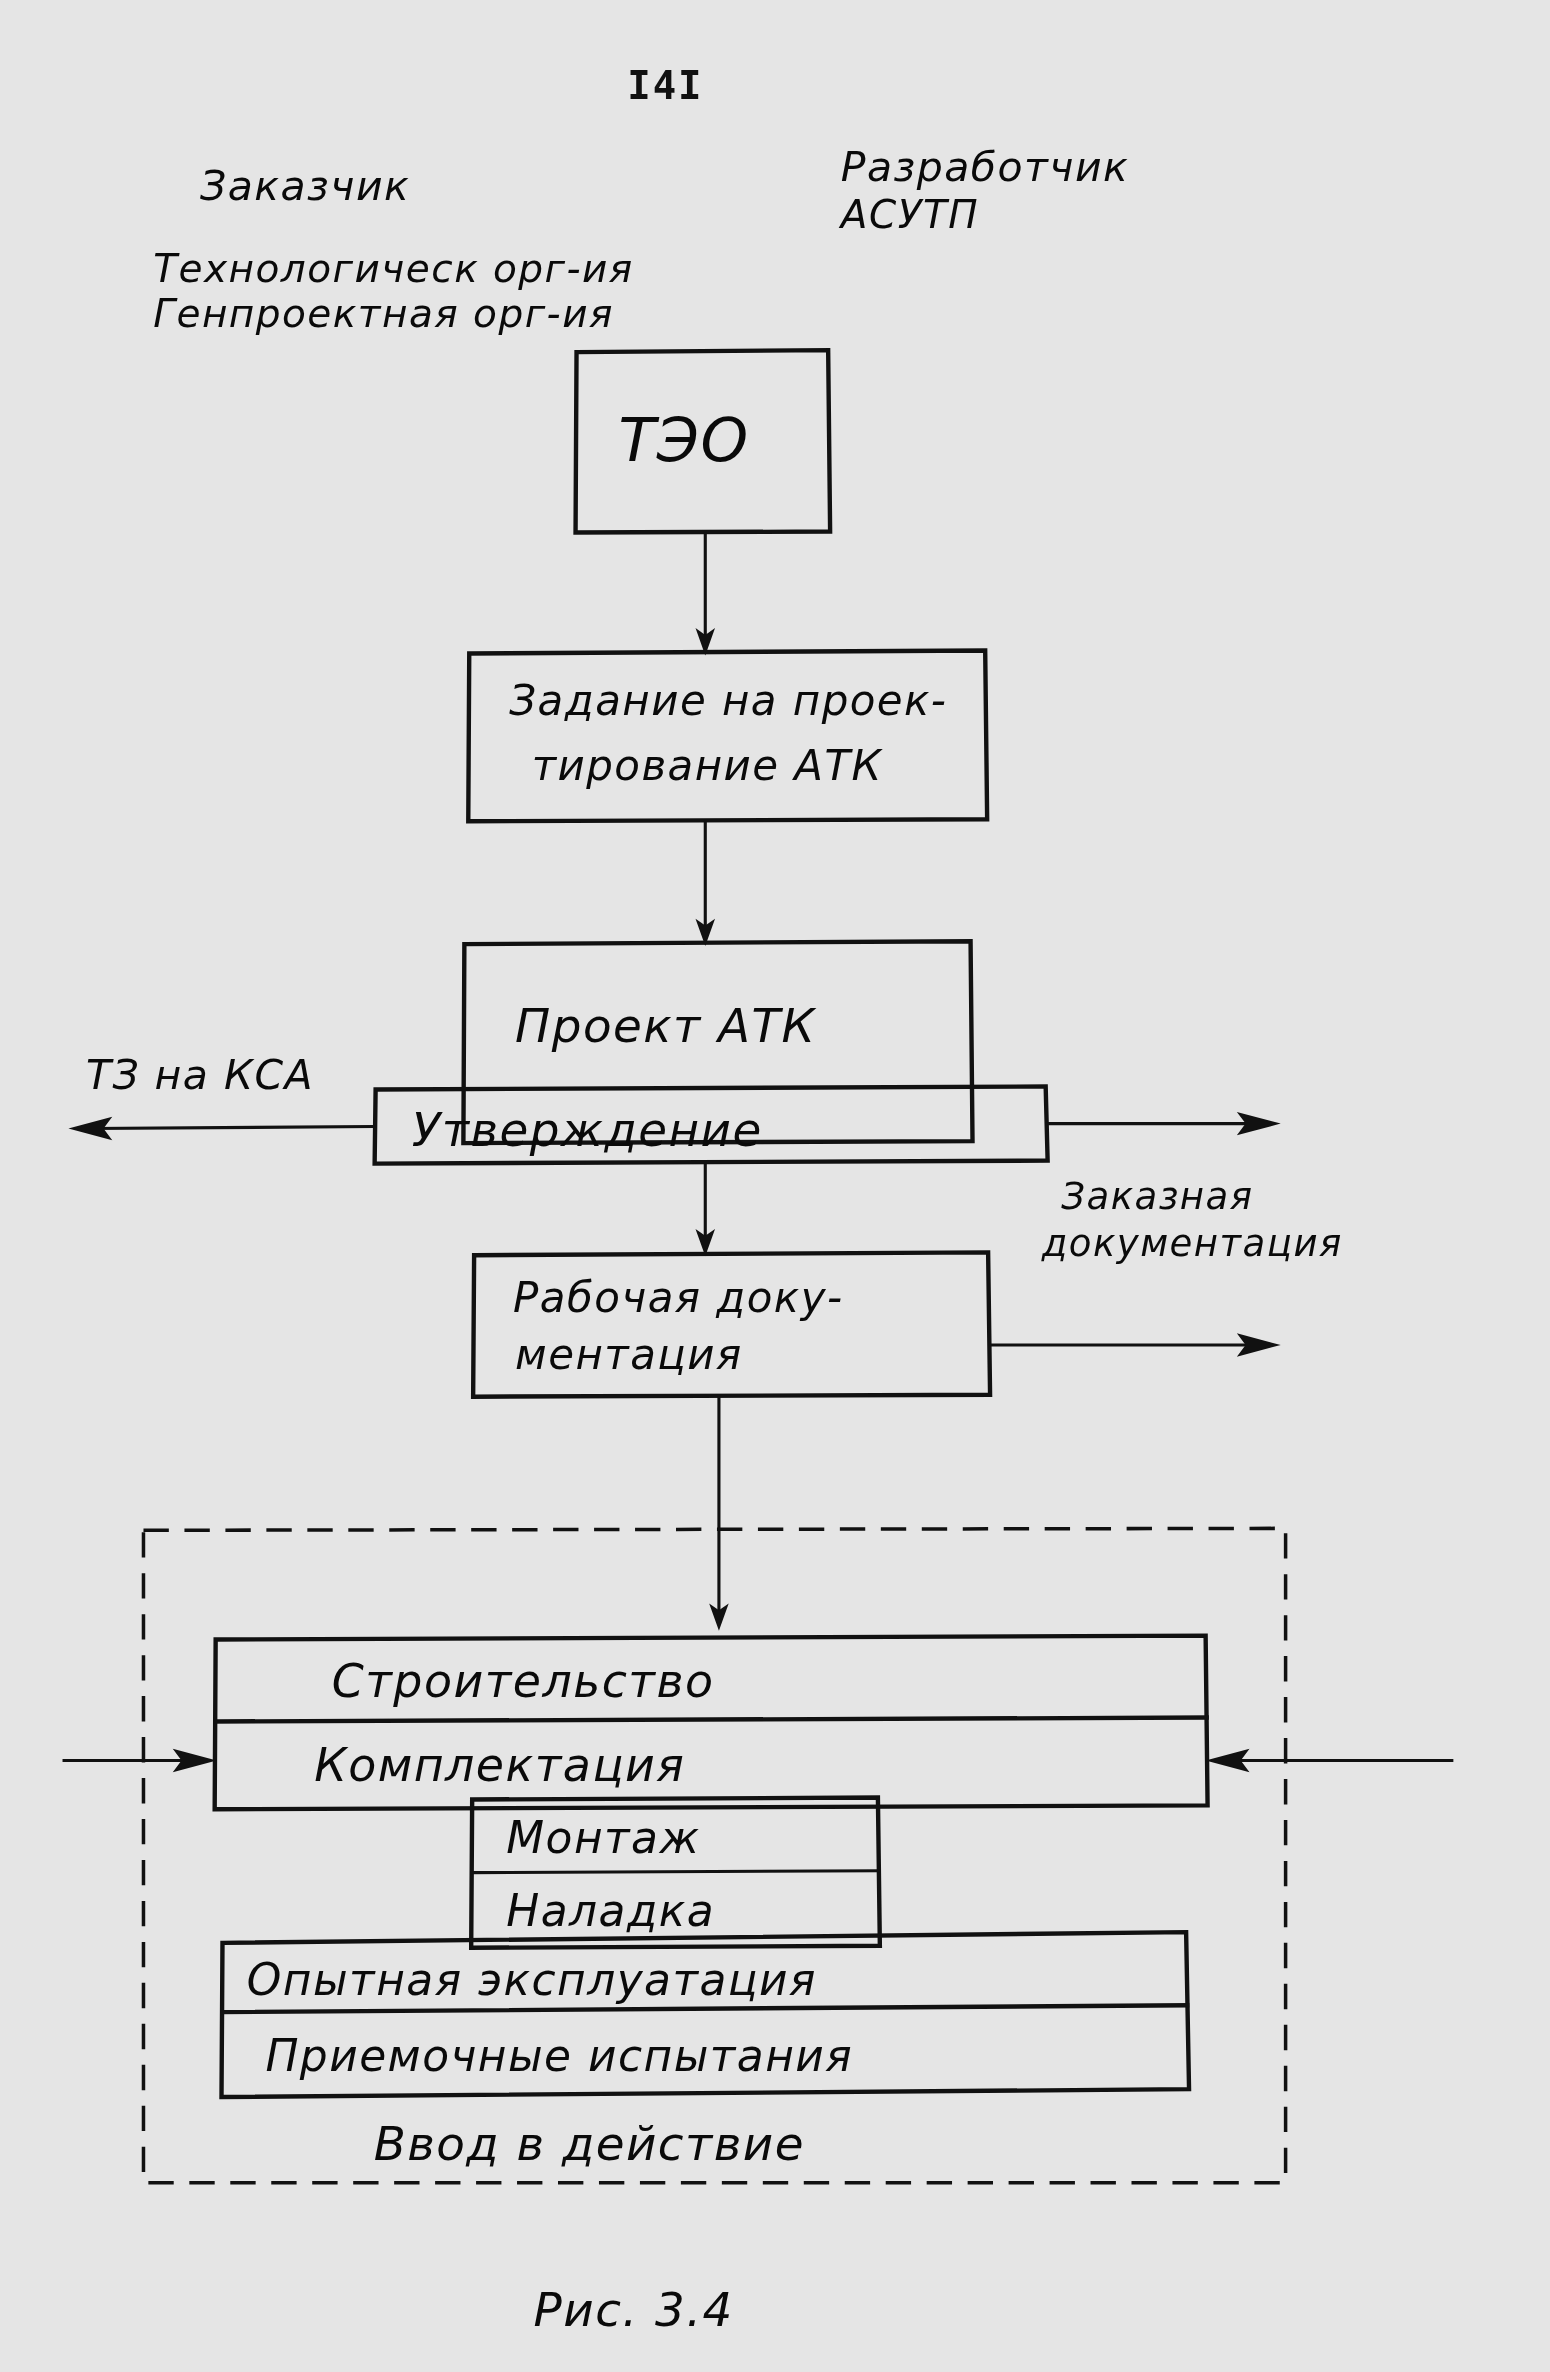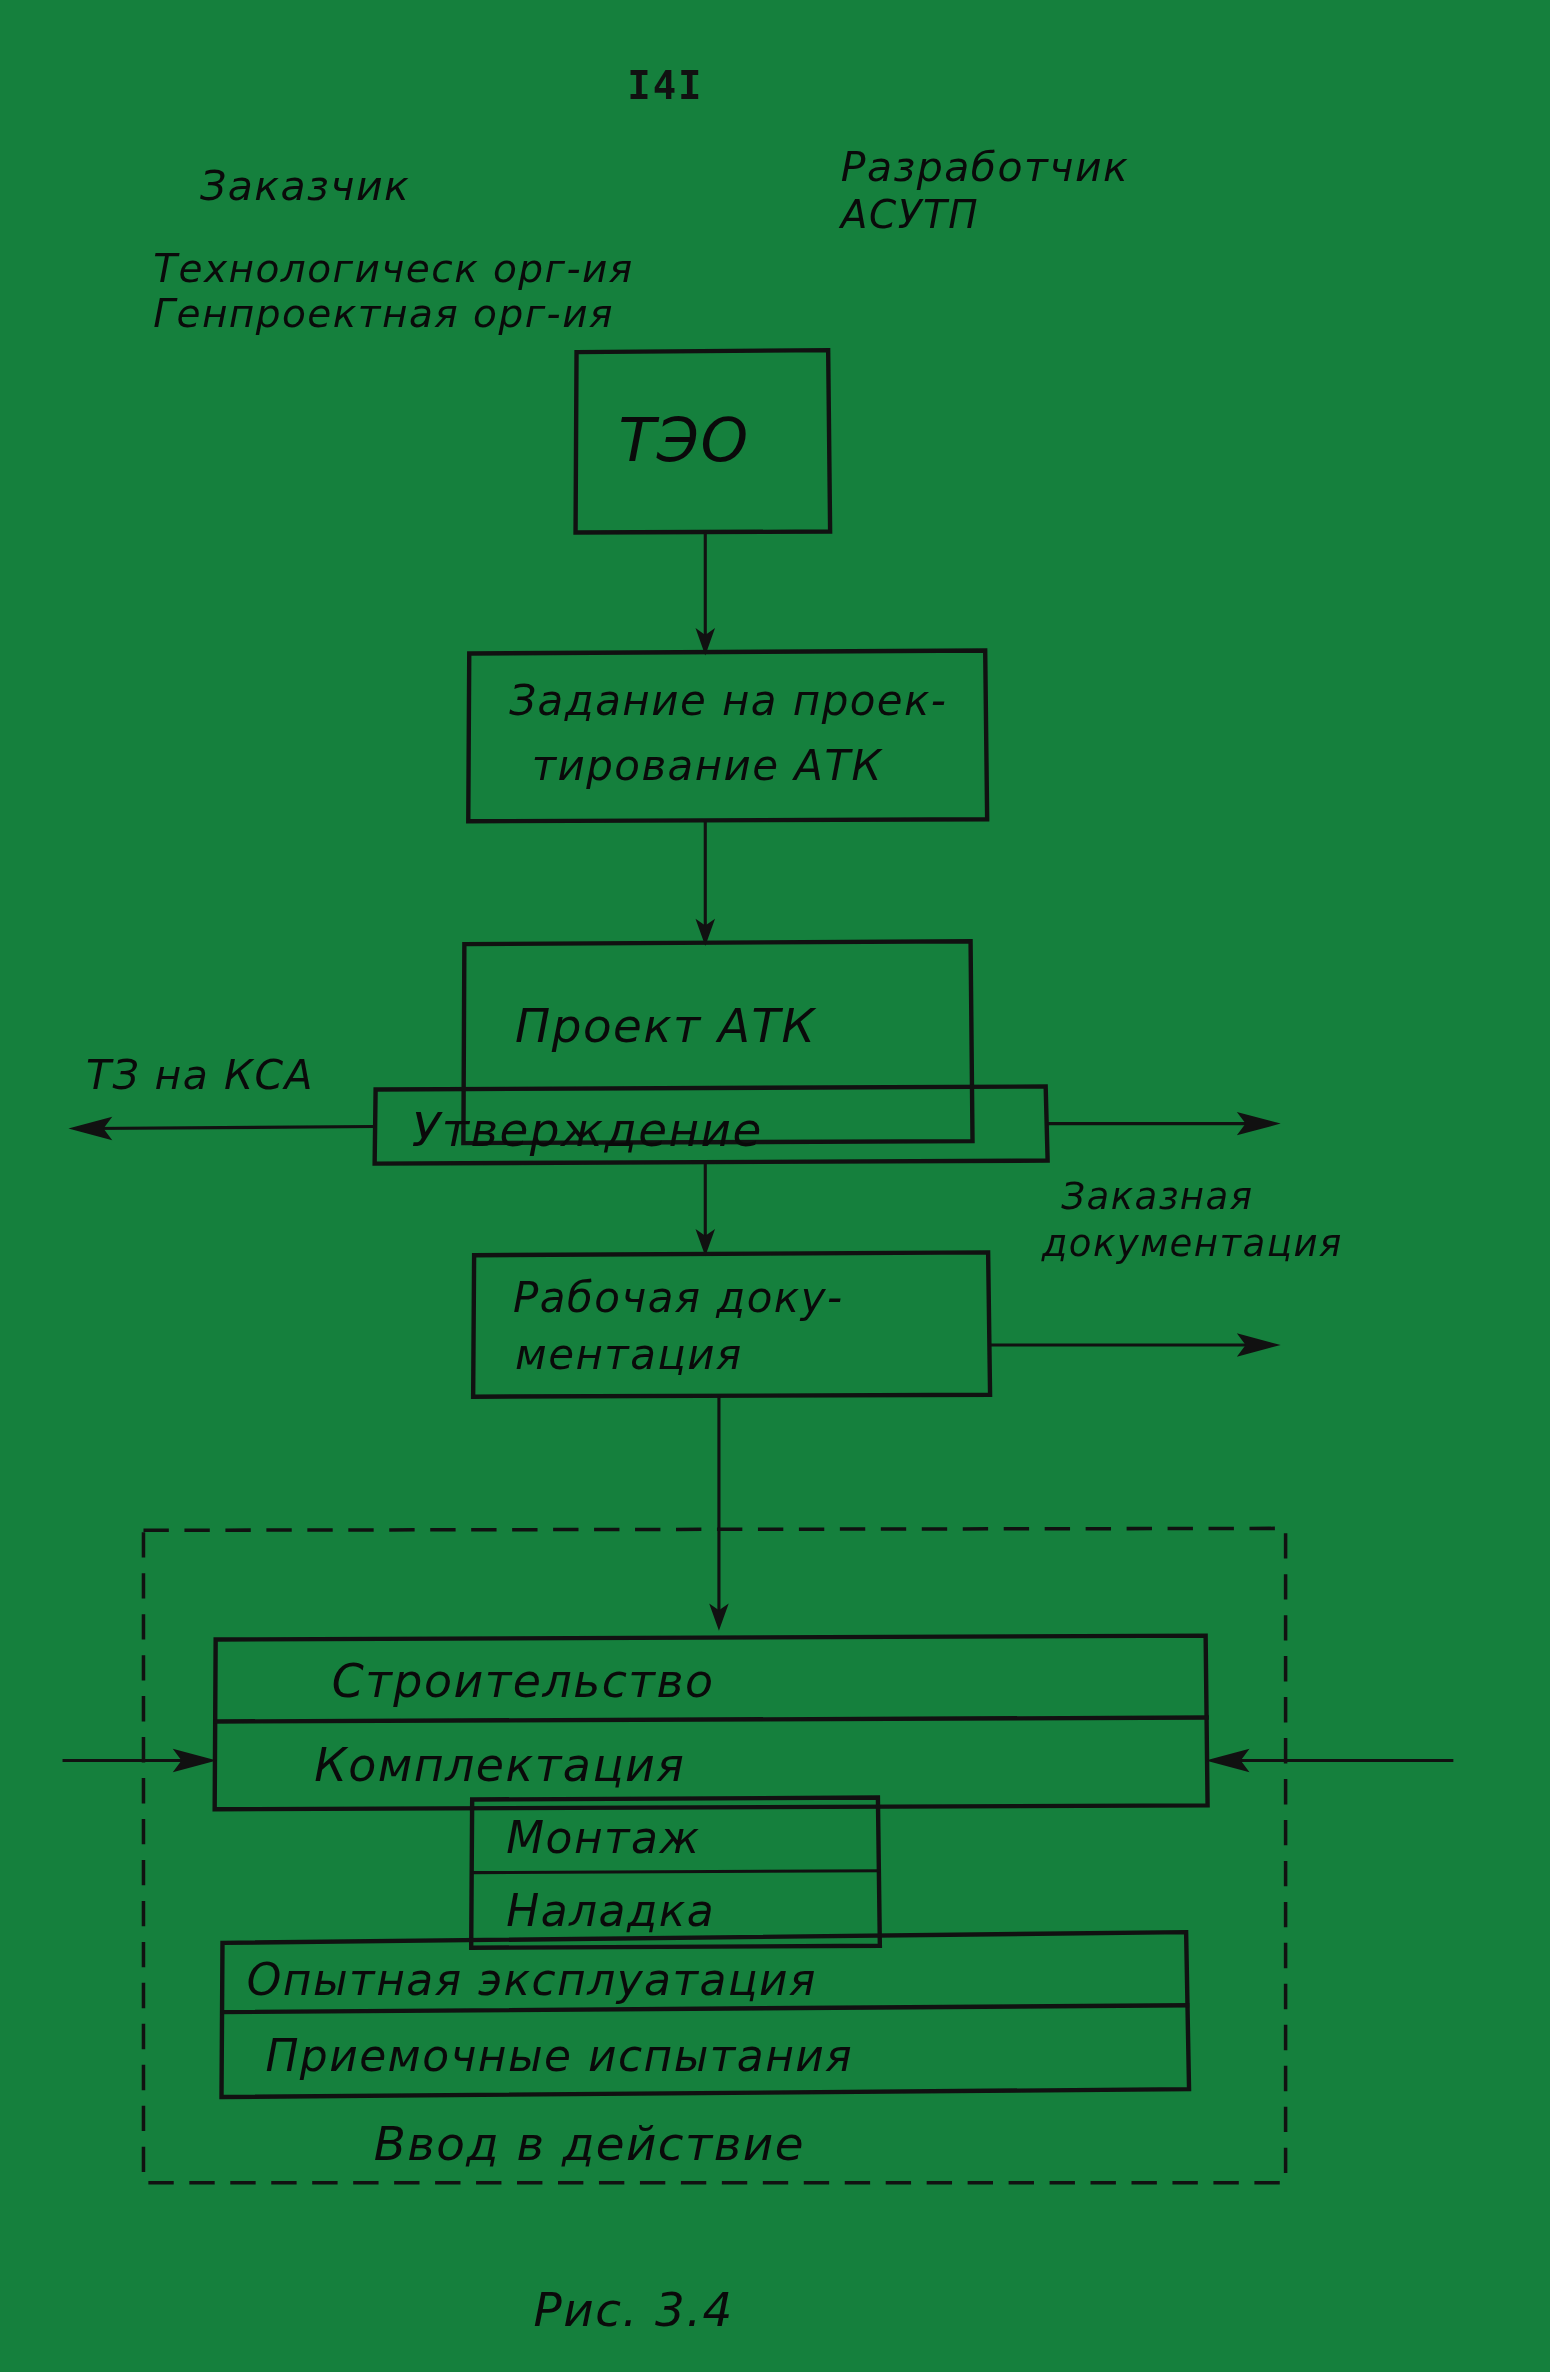--- a/index.html
+++ b/index.html
@@ -10,21 +10,21 @@
   body {
     width: 1551px;
     height: 2373px;
     position: relative;
     font-family: "DejaVu Sans", sans-serif;
     overflow: hidden;
   }
   #sheet {
     position: absolute;
     inset: 0;
-    background: #15803d;
+    background: #e5e5e5;
   }
   svg.layer {
     position: absolute;
     top: 0; left: 0;
     width: 1551px;
     height: 2373px;
   }
   .hand {
     font-family: "DejaVu Sans", sans-serif;
     font-style: italic;

